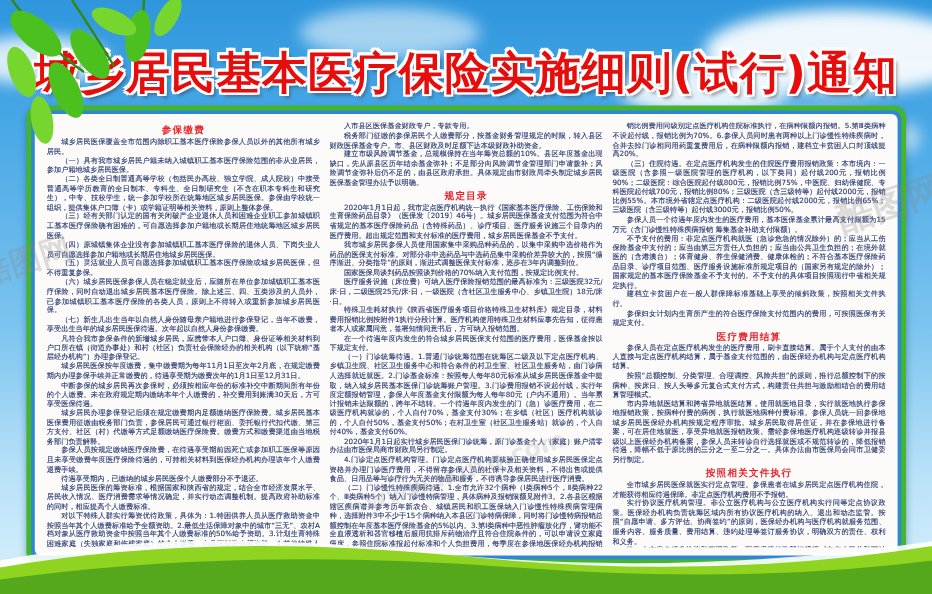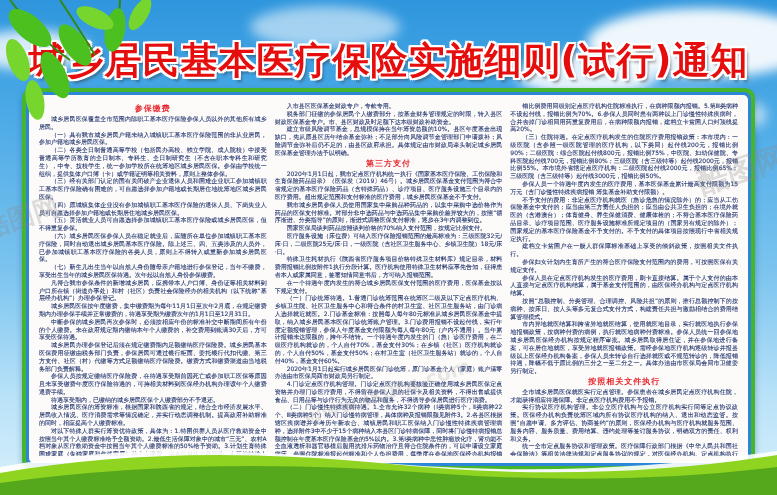--- a/index.html
+++ b/index.html
@@ -92,39 +92,40 @@
             <div class="para">城乡居民办理参保登记后须在规定缴费期内足额缴纳医疗保险费。城乡居民基本医保费用征缴由税务部门负责，参保居民可通过银行柜面、委托银行代扣代缴、第三方支付、社区（村）代缴等方式足额缴纳医疗保险费。缴费方式和缴费渠道由当地税务部门负责解释。</div>
             <div class="para">参保人员按规定缴纳医疗保险费，在待遇享受期前因死亡或参加职工医保等原因且未享受缴费年度医疗保险待遇的，可持相关材料到医保经办机构办理该年个人缴费退费手续。</div>
             <div class="para">待遇享受期内，已缴纳的城乡居民医保个人缴费部分不予退还。</div>
             <div class="para">城乡居民医保的筹资标准，根据国家和陕西省的规定，结合全市经济发展水平、居民收入情况、医疗消费需求等情况确定，并实行动态调整机制。提高政府补助标准的同时，相应提高个人缴费标准。</div>
             <div class="para">对以下特殊人群实行筹资优待政策，具体为：1.特困供养人员从医疗救助资金中按照当年其个人缴费标准给予全额资助。2.最低生活保障对象中的城市“三无”、农村A档对象从医疗救助资金中按照当年其个人缴费标准的50%给予资助。3.计划生育特殊困难家庭（失独家庭和伤残家庭）的个人缴费，由县区财政全额资助。4.其他特殊人群（含建档立卡贫困户）的个人缴费按照中、省政策规定执行。</div>
           </div>
         <div class="col">
             <div class="para">入市县区医保基金财政专户，专款专用。</div>
             <div class="para">税务部门征缴的参保居民个人缴费部分，按基金财务管理规定的时限，转入县区财政医保基金专户。市、县区财政及时足额下达本级财政补助资金。</div>
             <div class="para">建立市级风险调节基金，总规模保持在当年筹资总额的10%。县区年度基金出现缺口，先从原县区历年结余基金弥补；不足部分向风险调节金管理部门申请拨补；风险调节金弥补后仍不足的，由县区政府承担。具体规定由市财政局牵头制定城乡居民医保基金管理办法予以明确。</div>
-            <div class="sec-heading">第三方支付</div>
+            <div class="sec-heading">规定目录</div>
             <div class="para">2020年1月1日起，我市定点医疗机构统一执行《国家基本医疗保险、工伤保险和生育保险药品目录》（医保发〔2019〕46号）。城乡居民医保基金支付范围为符合中省规定的基本医疗保险药品（含特殊药品）、诊疗项目、医疗服务设施三个目录内的医疗费用。超出规定范围和支付标准的医疗费用，城乡居民医保基金不予支付。</div>
             <div class="para">我市城乡居民参保人员使用国家集中采购品种药品的，以集中采购中选价格作为药品的医保支付标准。对部分非中选药品与中选药品集中采购价差异较大的，按照“循序渐进、分类指导”的原则，渐进式调整医保支付标准，逐步在3年内调整到位。</div>
             <div class="para">国家医保局谈判药品按照谈判价格的70%纳入支付范围，按规定比例支付。</div>
             <div class="para">医疗服务设施（床位费）可纳入医疗保险报销范围的最高标准为：三级医院32元/床·日，二级医院25元/床·日，一级医院（含社区卫生服务中心、乡镇卫生院）18元/床·日。</div>
             <div class="para">特殊卫生耗材执行《陕西省医疗服务项目价格特殊卫生材料库》规定目录，材料费用报销比例按附件1执行分段计算。医疗机构使用特殊卫生材料应事先告知，征得患者本人或家属同意，签署知情同意书后，方可纳入报销范围。</div>
             <div class="para">在一个待遇年度内发生的符合城乡居民医保支付范围的医疗费用，医保基金按以下规定支付。</div>
             <div class="para">（一）门诊统筹待遇。1.普通门诊统筹范围在统筹区二级及以下定点医疗机构、乡镇卫生院、社区卫生服务中心和符合条件的村卫生室、社区卫生服务站，由门诊病人选择就近就医。2.门诊基金标准：按照每人每年80元标准从城乡居民医保基金中提取，纳入城乡居民基本医保门诊统筹账户管理。3.门诊费用报销不设起付线，实行年度定额报销管理，参保人年度基金支付限额为每人每年80元（户内不通用）。当年累计报销未达限额的，跨年不结转。一个待遇年度内发生的门（急）诊医疗费用，在二级医疗机构就诊的，个人自付70%，基金支付30%；在乡镇（社区）医疗机构就诊的，个人自付50%，基金支付50%；在村卫生室（社区卫生服务站）就诊的，个人自付40%，基金支付60%。</div>
             <div class="para">2020年1月1日起实行城乡居民医保门诊统筹，原门诊基金个人（家庭）账户清零办法由市医保局商市财政局另行制定。</div>
             <div class="para">4.门诊定点医疗机构管理。门诊定点医疗机构要核验正确使用城乡居民医保定点资格并办理门诊医疗费用，不得留存参保人员的社保卡及相关资料，不得出售或提供食品、日用品等与诊疗行为无关的物品和服务，不得诱导参保居民进行医疗消费。</div>
             <div class="para">（二）门诊慢性特殊疾病待遇。1.全市允许32个病种（Ⅰ类病种5个，Ⅱ类病种22个、Ⅲ类病种5个）纳入门诊慢特病管理，具体病种及报销限额见附件3。2.各县区根据辖区疾病谱并参考历年新农合、城镇居民和职工医保纳入门诊慢性特殊疾病管理病种，选择附件3中不少于15个病种纳入本县区门诊特病保障，同时将门诊慢特病报销总额控制在年度基本医疗保险基金的5%以内。3.第Ⅰ类病种中恶性肿瘤放化疗，肾功能不全血液透析和器官移植后服用抗排斥药物治疗且符合住院条件的，可以申请设立家庭病床，参照住院标准报起付标准和个人负担费用，每季度在参保地医保经办机构报销一次。家庭病床费用计入本人当年住院医疗费用，不突破年度最高支付限额，不重复享受门诊慢性特殊疾病报销待遇。4.第Ⅰ、Ⅱ类门诊慢特病起付线和报</div>
           </div>
         <div class="col">
             <div class="para">销比例费用同级别定点医疗机构住院标准执行，在病种限额内报销。5.第Ⅲ类病种不设起付线，报销比例为70%。6.参保人员同时患有两种以上门诊慢性特殊疾病时，合并去掉门诊相同用药重复费用后，在病种限额内报销，建档立卡贫困人口封顶线提高20%。</div>
             <div class="para">（三）住院待遇。在定点医疗机构发生的住院医疗费用报销政策：本市境内：一级医院（含参照一级医院管理的医疗机构，以下类同）起付线200元，报销比例90%；二级医院：综合医院起付线800元，报销比例75%，中医院、妇幼保健院、专科医院起付线700元，报销比例80%；三级医院（含三级特等）起付线2000元，报销比例55%。本市境外省辖定点医疗机构：二级医院起付线2000元，报销比例65%；三级医院（含三级特等）起付线3000元，报销比例50%。</div>
             <div class="para">参保人员一个待遇年度内发生的医疗费用，基本医保基金累计最高支付限额为15万元（含门诊慢性特殊疾病报销 筹集基金补助支付限额）。</div>
             <div class="para">不予支付的费用：非定点医疗机构就医（急诊危急的情况除外）的；应当从工伤保险基金中支付的；应当由第三方责任人负担的；应当由公共卫生负担的；在境外就医的（含港澳台）；体育健身、养生保健消费、健康体检的；不符合基本医疗保险药品目录、诊疗项目范围、医疗服务设施标准所规定项目的（国家另有规定的除外）；国家规定的基本医疗保险基金不予支付的。不予支付的具体项目按照现行中省相关规定执行。</div>
             <div class="para">建档立卡贫困户在一般人群保障标准基础上享受的倾斜政策，按照相关文件执行。</div>
             <div class="para">参保妇女计划内生育所产生的符合医疗保险支付范围内的费用，可按照医保有关规定支付。</div>
+            <div class="sec-heading">医疗费用结算</div>
             <div class="para">参保人员在定点医疗机构发生的医疗费用，刷卡直接结算。属于个人支付的由本人直接与定点医疗机构结算，属于基金支付范围的，由医保经办机构与定点医疗机构结算。</div>
             <div class="para">按照“总额控制、分类管理、合理调控、风险共担”的原则，推行总额控制下的按病种、按床日、按人头等多元复合式支付方式，构建责任共担与激励相结合的费用结算管理模式。</div>
             <div class="para">市内异地就医结算和跨省异地就医结算，使用就医地目录，实行就医地执行参保地报销政策，按病种付费的病例，执行就医地病种付费标准。参保人员统一回参保地城乡居民医保经办机构按规定程序审批。城乡居民取得居住证，并在参保地进行备案，可在居住地就医，享受异地就医报销政策。需经参保地医疗机构逐级转诊并报县级以上医保经办机构备案，参保人员未转诊自行选择就医或不规范转诊的，降低报销待遇，降幅不低于原比例的三分之一至二分之一。具体办法由市医保局会同市卫健委另行制定。</div>
             <div class="sec-heading">按照相关文件执行</div>
             <div class="para">全市城乡居民医保就医实行定点管理。参保患者在城乡居民定点医疗机构住院，才能获得相应待遇保障。非定点医疗机构费用不予报销。</div>
             <div class="para">实行协议医疗机构管理。非公立医疗机构与公立医疗机构实行同等定点协议政策。医保经办机构负责统筹区域内所有协议医疗机构的纳入、退出和动态监管。按照“自愿申请、多方评估、协商签约”的原则，医保经办机构与医疗机构就服务范围、服务内容、服务质量、费用结算、违约处理等签订服务协议，明确双方的责任、权利和义务。</div>
             <div class="para">统一全市定点服务协议和管理政策。医疗保障行政部门根据《中华人民共和国社会保险法》等相关法律法规和定点服务协议的规定，对医保经办机构、定点机构执行医疗保险政策法规、履行服务协议情况以及各项监管制度落实情况进行监督管理。</div>
           </div>
       </div>
     </div>

